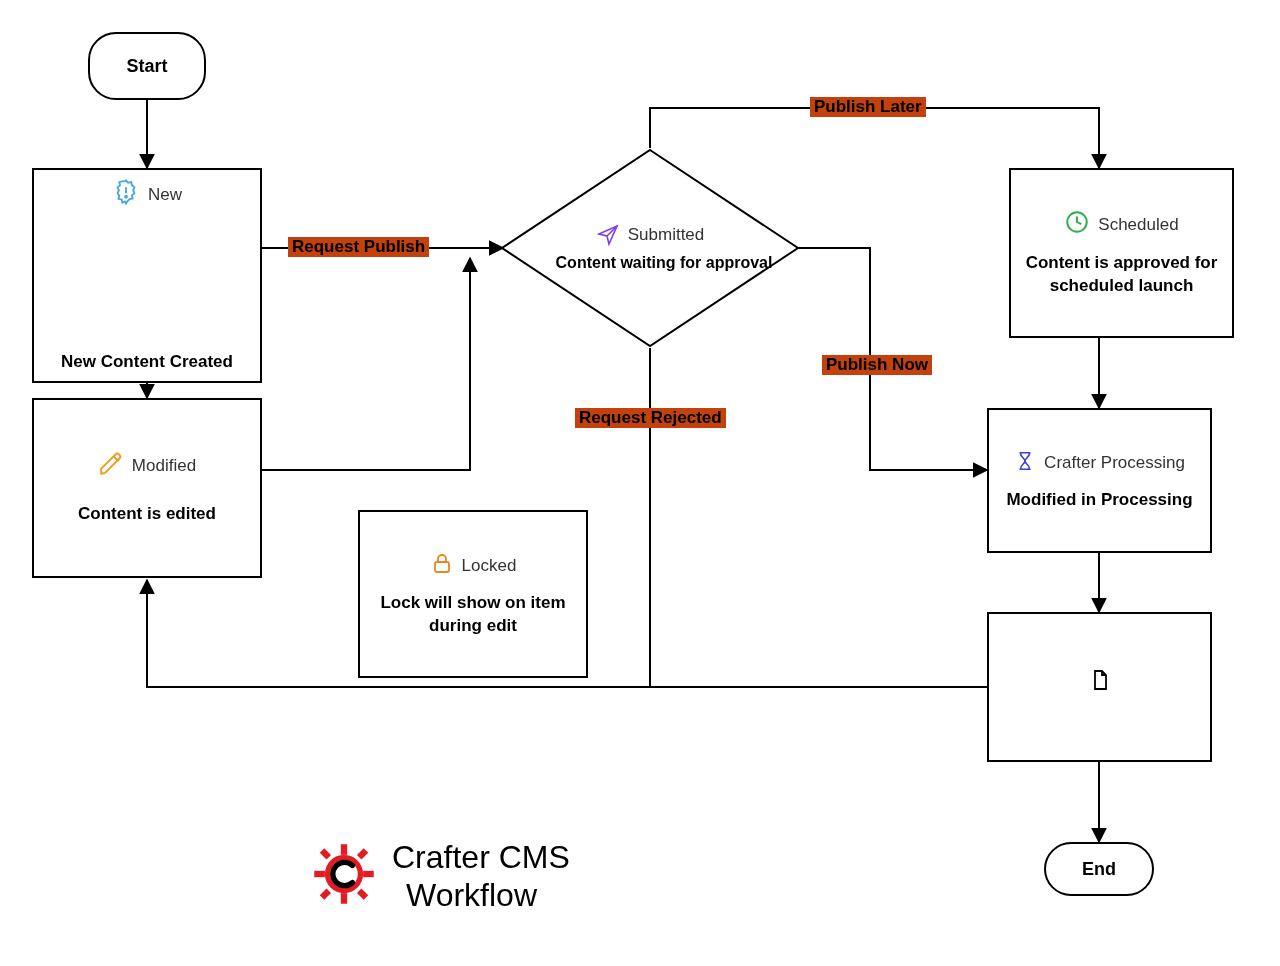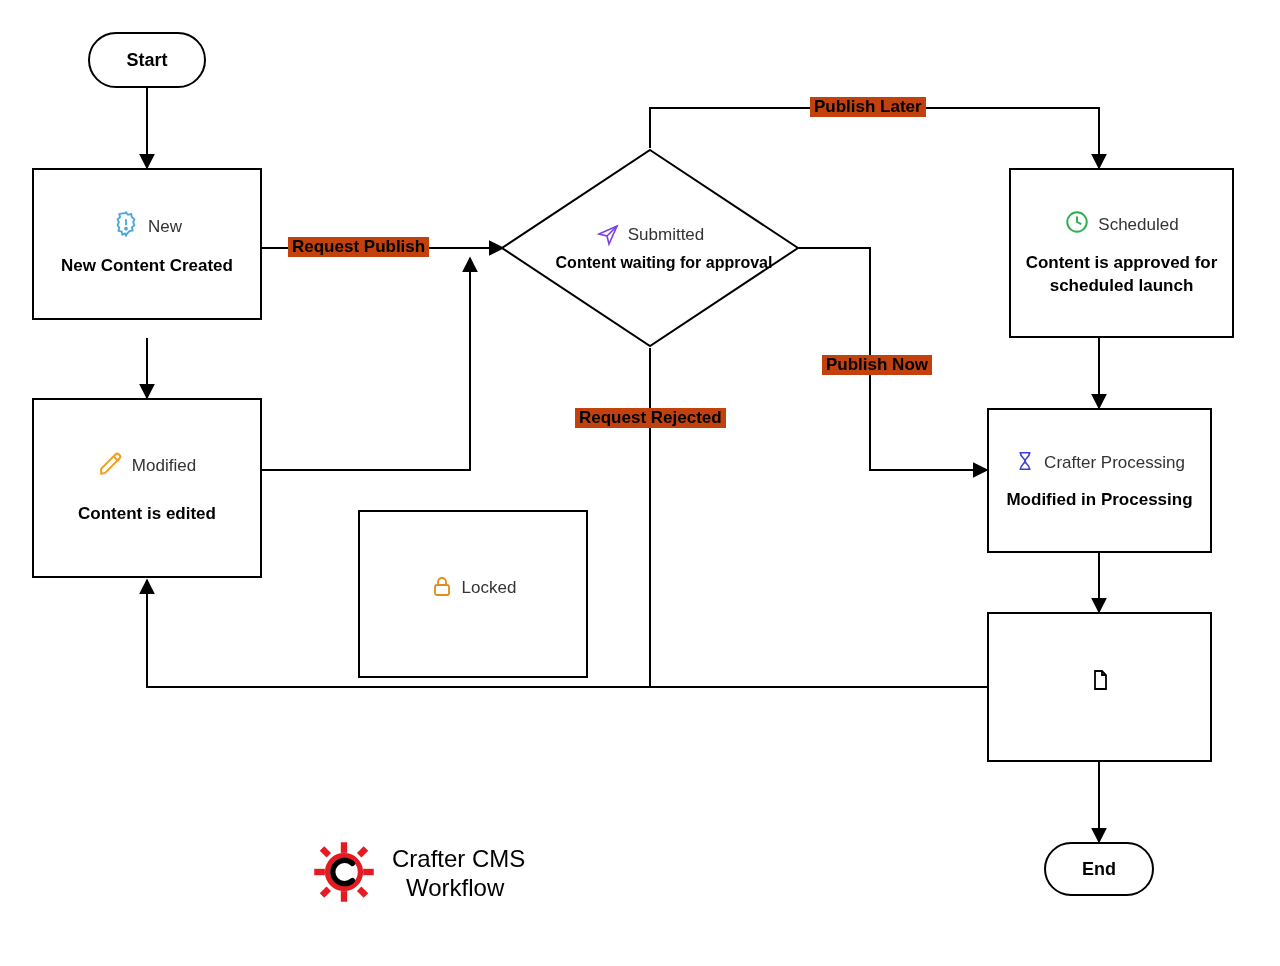--- a/index.html
+++ b/index.html
@@ -64,21 +64,21 @@
     align-items: center;
     justify-content: center;
   }
   .branding {
     position: absolute;
     display: flex;
     align-items: center;
     gap: 14px;
   }
   .branding .text {
-    font-size: 24px;
+    font-size: 32px;
     line-height: 1.2;
     color: #000;
   }
   svg.arrows {
     position: absolute;
     top: 0; left: 0;
     width: 1280px;
     height: 966px;
     pointer-events: none;
   }
@@ -109,25 +109,25 @@
 
   <line x1="1099" y1="552" x2="1099" y2="612" stroke="#000" stroke-width="2" marker-end="url(#arrow)"></line>
 
   <line x1="1099" y1="762" x2="1099" y2="842" stroke="#000" stroke-width="2" marker-end="url(#arrow)"></line>
 
   <line x1="650" y1="348" x2="650" y2="687" stroke="#000" stroke-width="2"></line>
 
   <polyline points="987,687 147,687 147,580" fill="none" stroke="#000" stroke-width="2" marker-end="url(#arrow)"></polyline>
 </svg>
 
-<div class="node terminator" style="left:88px; top:32px; width:118px; height:56px;">
+<div class="node terminator" style="left:88px; top:32px; width:118px; height:68px;">
   <span>Start</span>
 </div>
 
-<div class="node process" style="left:32px; top:168px; width:230px; height:152px;">
+<div class="node process" style="left:32px; top:168px; width:230px; height:215px;justify-content:space-between;">
   <div class="icon-row">
     <span>
       <svg width="28" height="28" viewBox="0 0 24 24" fill="none" stroke="#4aa8d8" stroke-width="1.6">
         <path d="M12 2l1.8 2.1 2.7-.6.6 2.7L19.2 8l-1.1 2.5 1.1 2.5-2.1 1.8.6 2.7-2.7.6L13 20.2 12 22l-1-1.8-2.1 1-0.6-2.7-2.7-.6.6-2.7L4.8 13l1.1-2.5L4.8 8l2.1-1.8-.6-2.7 2.7-.6L11 2.8z"></path>
         <line x1="12" y1="8" x2="12" y2="13"></line>
           <circle cx="12" cy="16" r="0.8" fill="#4aa8d8"></circle>
       </svg>
     </span>
     <span>New</span>
   </div>
@@ -150,20 +150,21 @@
 <div class="node process" style="left:358px; top:510px; width:230px; height:168px;">
   <div class="icon-row">
     <span>
       <svg width="24" height="24" viewBox="0 0 24 24" fill="none" stroke="#e58a1e" stroke-width="1.8">
         <rect x="5" y="11" width="14" height="10" rx="2"></rect>
         <path d="M8 11V8a4 4 0 0 1 8 0v3"></path>
       </svg>
     </span>
     <span>Locked</span>
   </div>
+  <div class="caption">Lock will show on item during edit</div>
 </div>
 
 <div class="diamond" style="left:500px; top:148px; width:300px; height:200px;">
   <svg width="300" height="200">
     <polygon points="150,2 298,100 150,198 2,100" fill="#fff" stroke="#000" stroke-width="2"></polygon>
   </svg>
   <div class="inner">
     <div class="icon-row" style="margin-bottom:6px;align-items:center;">
       <span>
         <svg width="24" height="24" viewBox="0 0 24 24" fill="none" stroke="#7b3fe4" stroke-width="1.6">

